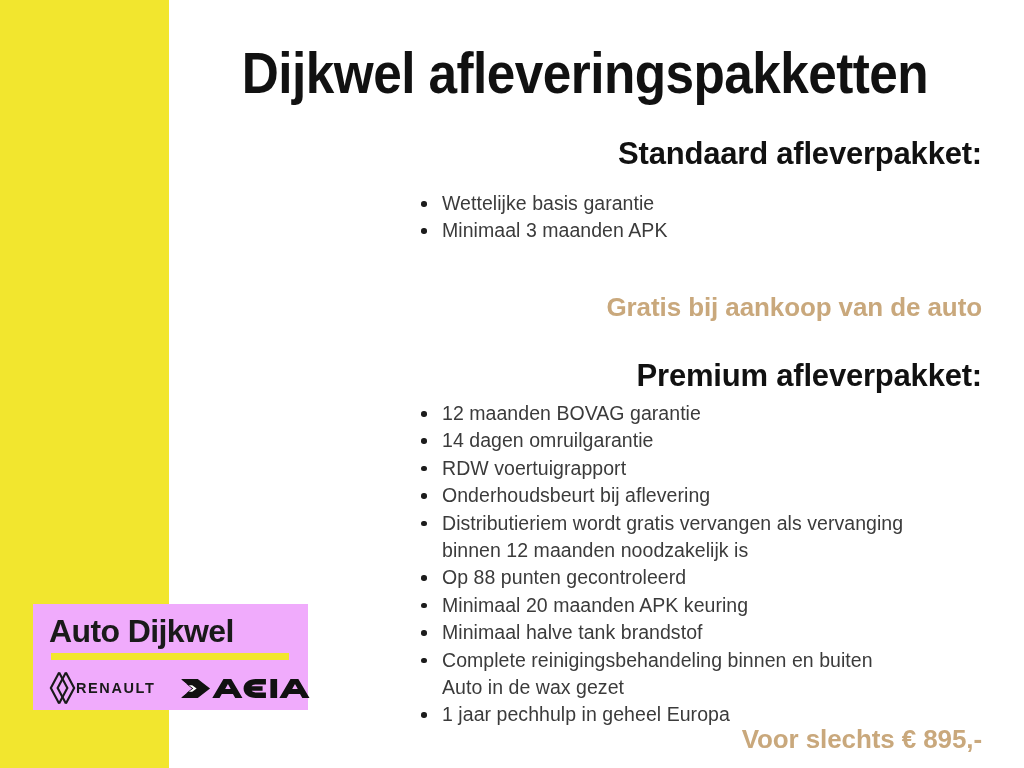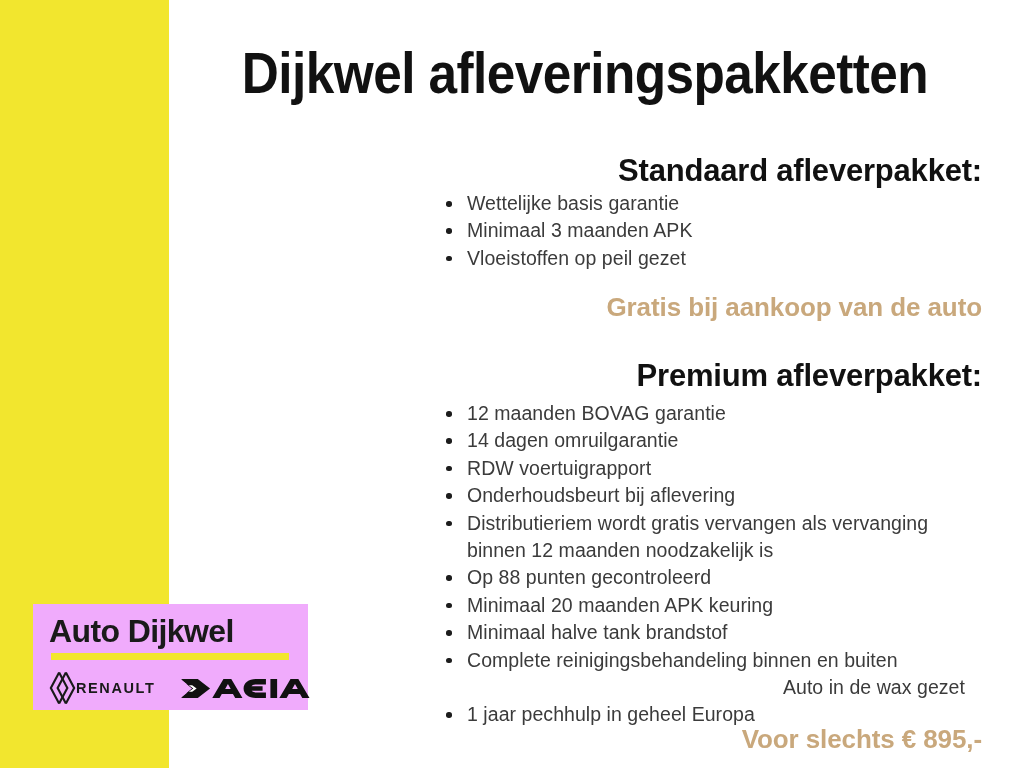--- a/index.html
+++ b/index.html
@@ -57,27 +57,27 @@
     right: 42px;
     font-family: "Liberation Sans", "DejaVu Sans", sans-serif;
     font-weight: 700;
     font-size: 31px;
     line-height: 36px;
     color: #111111;
     text-align: right;
     white-space: nowrap;
     letter-spacing: -0.2px;
   }
-  .heading-standaard { top: 153px; }
+  .heading-standaard { top: 136px; }
   .heading-premium   { top: 358px; margin-left: 8px; }
 
   
   .bullet-list {
     position: absolute;
-    left: 440px;
+    left: 415px;
     margin: 0;
     padding: 0;
     list-style: none;
   }
   .list-standaard { top: 190px; }
   .list-premium   { top: 400px; }
 
   .bullet-item {
     position: relative;
     padding-left: 27px;
@@ -92,21 +92,20 @@
     position: absolute;
     left: 6px;
     top: 11px;
     width: 5.5px;
     height: 5.5px;
     border-radius: 50%;
     background: #1c1c1c;
   }
   .bullet-sub {
     display: block;
-    text-align: right;
   }
 
   
   .accent-line {
     position: absolute;
     right: 42px;
     font-weight: 700;
     font-size: 26px;
     line-height: 32px;
     color: #c9a87c;
@@ -181,21 +180,20 @@
 
   <div class="yellow-band"></div>
 
   <div class="main-title">Dijkwel afleveringspakketten</div>
 
   <div class="section-heading heading-standaard">Standaard afleverpakket:</div>
 
   <ul class="bullet-list list-standaard">
     <li class="bullet-item">Wettelijke basis garantie</li>
     <li class="bullet-item">Minimaal 3 maanden APK</li>
-    <li class="bullet-item">Vloeistoffen op peil gezet</li>
   </ul>
 
   <div class="accent-line accent-gratis">Gratis bij aankoop van de auto</div>
 
   <div class="section-heading heading-premium">Premium afleverpakket:</div>
 
   <ul class="bullet-list list-premium">
     <li class="bullet-item">12 maanden BOVAG garantie</li>
     <li class="bullet-item">14 dagen omruilgarantie</li>
     <li class="bullet-item">RDW voertuigrapport</li>

